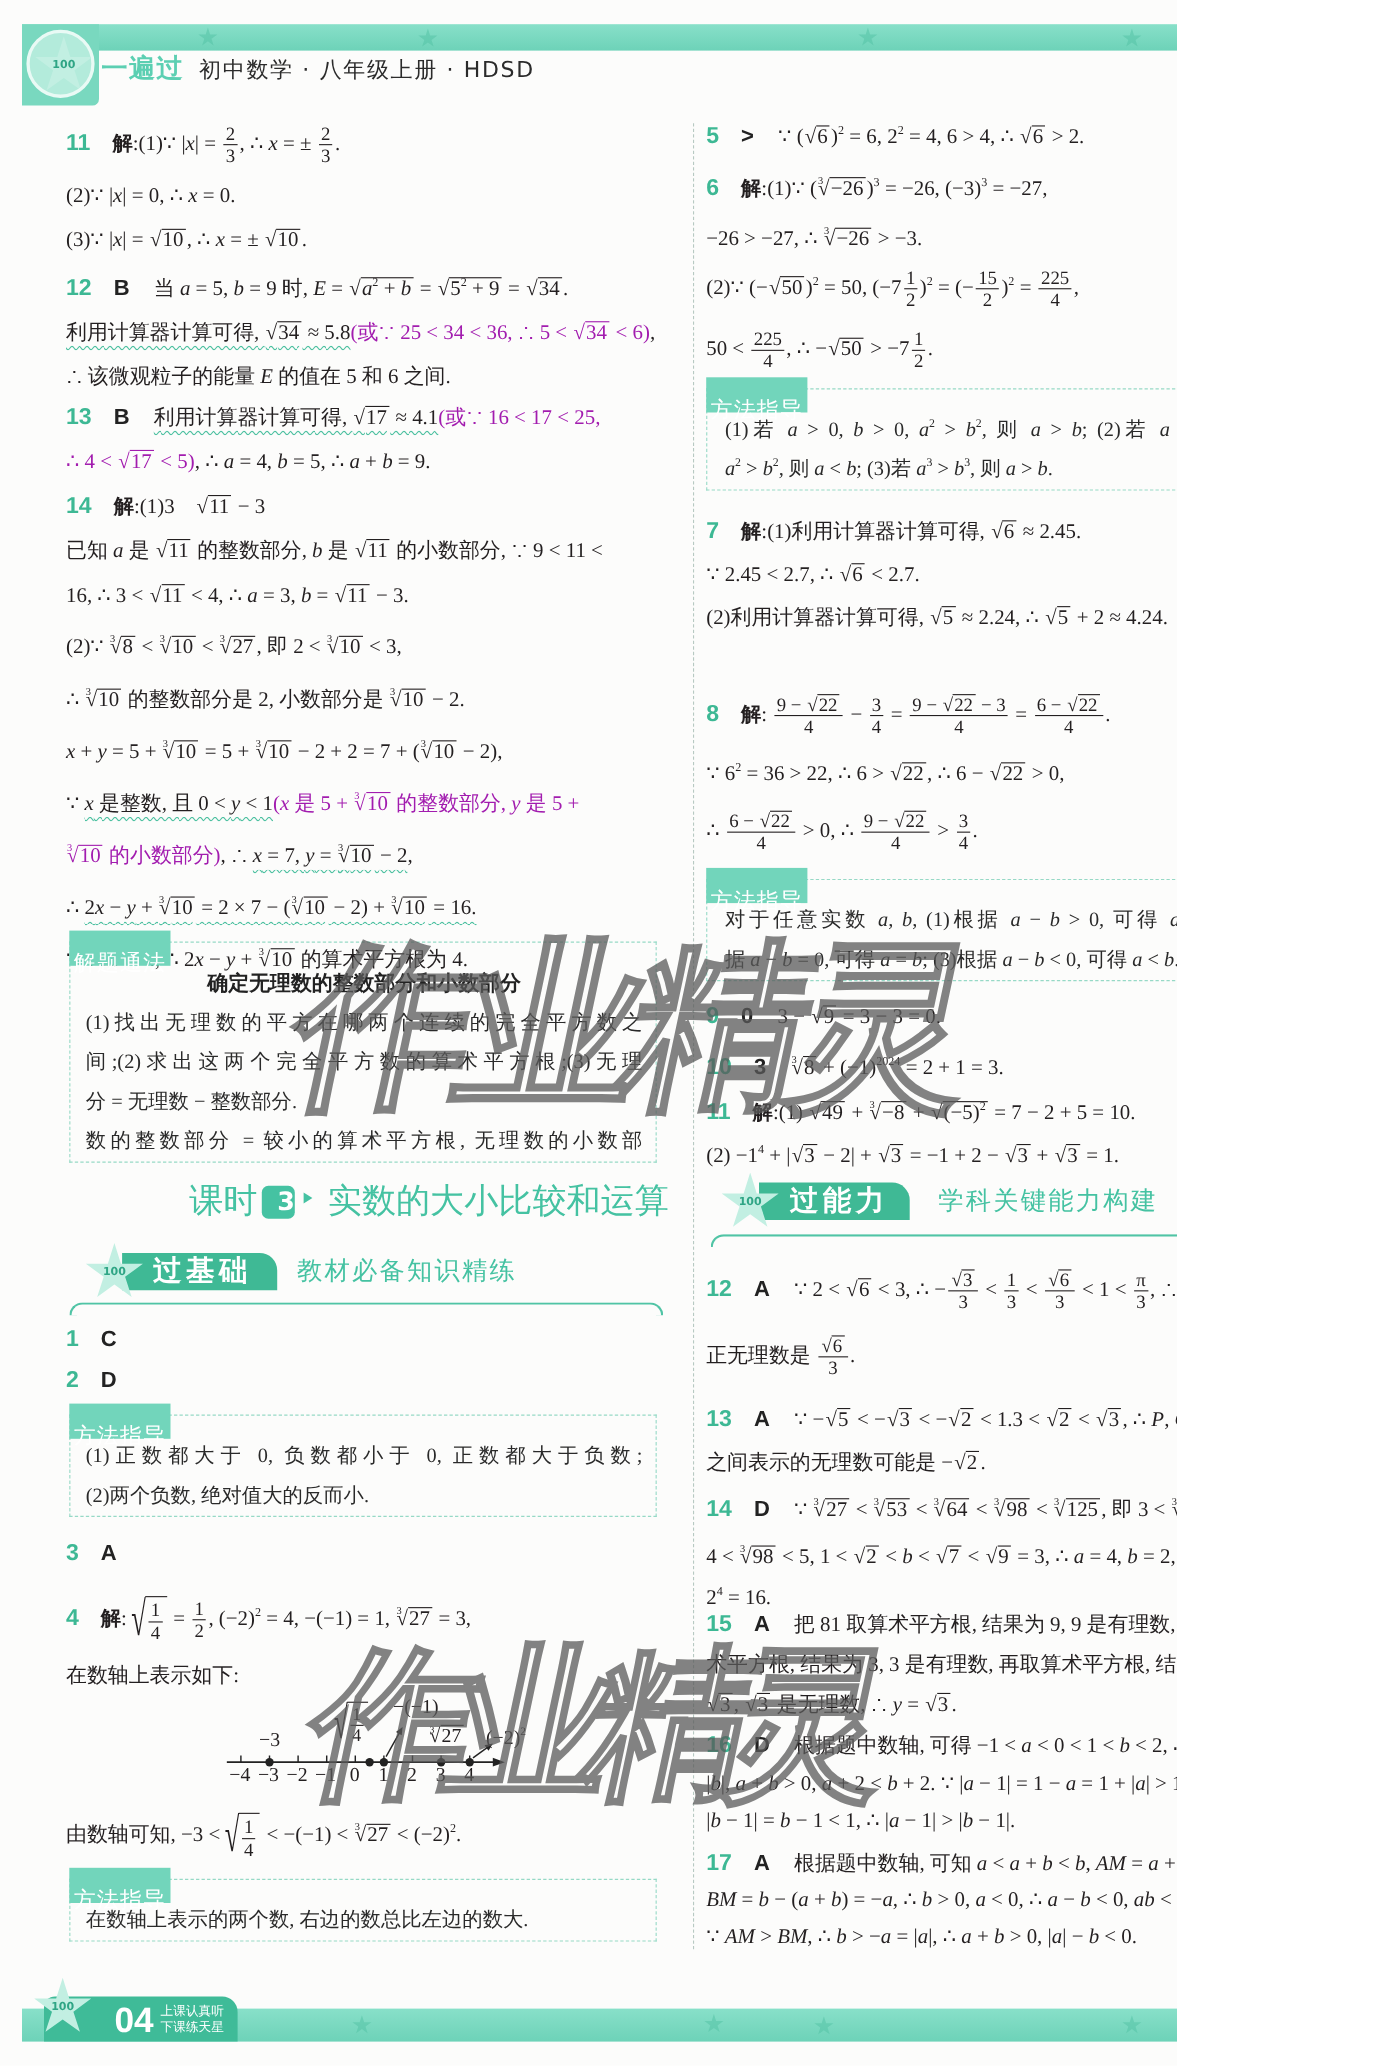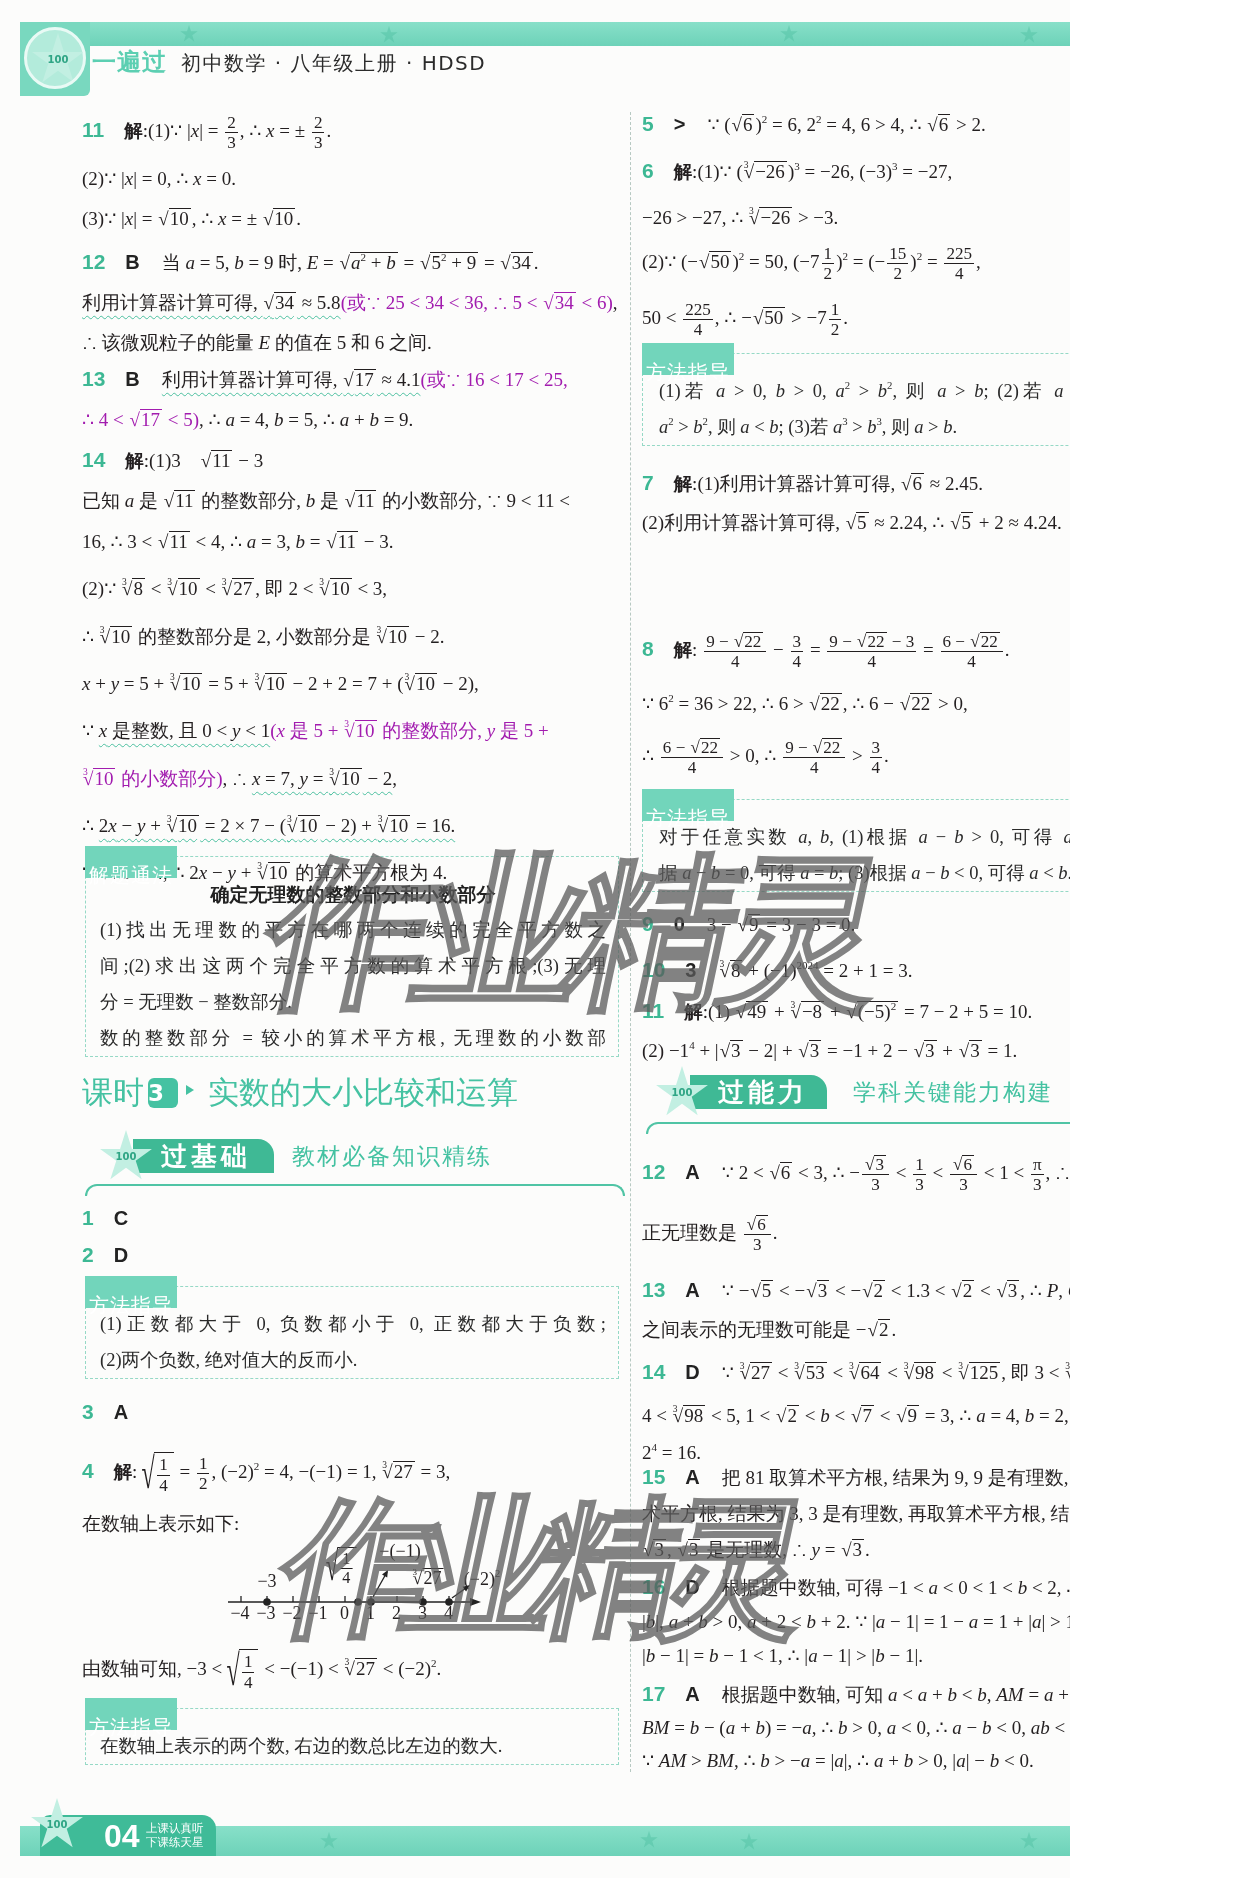--- a/index.html
+++ b/index.html
@@ -9,21 +9,21 @@
 .top-band{top:22px}
 .bottom-band{top:1826px;height:30px}
 .star{position:absolute;width:18px;height:18px;background:#52c2a4;opacity:.5;clip-path:polygon(50% 0%,61% 35%,98% 35%,68% 57%,79% 91%,50% 70%,21% 91%,32% 57%,2% 35%,39% 35%)}
 .logo-bg{position:absolute;left:20px;top:22px;width:70px;height:74px;background:#79d8bf;border-radius:0 0 6px 0}
 .logo{position:absolute;left:24px;top:27px;width:62px;height:62px;border-radius:50%;background:#b3ebdb;border:3px solid #e9faf5;overflow:hidden}
 .logo .mascot{left:4px;top:3px}
 .brand{position:absolute;left:92px;top:46px;font-family:"DejaVu Sans",sans-serif;font-weight:bold;font-size:24px;line-height:32px;color:#5ccfb2;letter-spacing:1px}
 .subtitle{position:absolute;left:181px;top:50px;font-family:"DejaVu Sans",sans-serif;font-size:20px;line-height:26px;color:#2b2b2b;letter-spacing:1.5px}
 .divider{position:absolute;left:630px;top:112px;height:1660px;border-left:1.5px dashed #b7c9c2}
 .col{position:absolute;top:0;height:1878px}
-.col-left{left:82px;width:548px}
+.col-left{left:60px;width:548px}
 .col-right{left:642px;width:548px}
 .blk{position:absolute;left:0;right:0}
 
 
 .question .ln{white-space:nowrap;font-size:19px;line-height:40px}
 .col-right .question .ln{line-height:38px}
 .qnum{display:inline-block;font-family:"Liberation Sans","DejaVu Sans",sans-serif;font-weight:bold;color:#3db894;font-size:21px;margin-right:20px}
 .qans{display:inline-block;font-family:"Liberation Sans","DejaVu Sans",sans-serif;font-weight:bold;font-size:20px;color:#222;margin-right:22px}
 .m b{font-family:"DejaVu Sans",sans-serif;font-weight:bold;font-size:.97em}
 i.var{font-style:italic;font-family:"Liberation Serif",serif}
@@ -45,21 +45,21 @@
 .col-left .tip{left:3px;right:auto;width:534px}
 .col-right .tip{left:0;right:auto;width:536px}
 .tip-label{position:absolute;left:0;top:-10px;height:26px;line-height:26px;padding:16px 4px;background:#72d5bb;color:#fff;font-family:"DejaVu Sans",sans-serif;font-size:20px;letter-spacing:1px;z-index:2}
 .tip-box{border:1.5px dashed #96d9c6;padding:19px 12px 0 14px}
 .tip-title{text-align:center;font-family:"DejaVu Sans",sans-serif;font-weight:bold;font-size:19px;line-height:36px;color:#222}
 .tip-ln{font-size:18.5px;line-height:36px;white-space:nowrap;color:#2a2a2a}
 .tip-ln.j{text-align:justify;text-align-last:justify;white-space:normal}
 .col-right .tip-box{padding-left:16px}
 
 
-.lesson_heading{text-align:left;white-space:nowrap;color:#45c2a2;font-family:"DejaVu Sans",sans-serif;font-size:31px;line-height:44px}
+.lesson_heading{text-align:right;white-space:nowrap;color:#45c2a2;font-family:"DejaVu Sans",sans-serif;font-size:31px;line-height:44px}
 .lesson-badge{display:inline-block;width:30px;height:30px;line-height:30px;background:#45c2a2;color:#fff;border-radius:6px;font-size:23px;font-weight:bold;vertical-align:2px;margin:0 8px 0 4px}
 .lesson-arrow{display:inline-block;width:0;height:0;border-left:8px solid #45c2a2;border-top:5px solid transparent;border-bottom:5px solid transparent;vertical-align:8px;margin-right:14px}
 
 
 .section_banner{height:64px}
 .mascot{position:absolute;top:-2px;width:54px;height:54px;background:#c2efe2;clip-path:polygon(50% 0%,61% 35%,98% 35%,68% 57%,79% 91%,50% 70%,21% 91%,32% 57%,2% 35%,39% 35%);z-index:3}
 .mascot-face{position:absolute;left:0;right:0;top:21px;text-align:center;font-family:"DejaVu Sans",sans-serif;font-weight:bold;font-size:10px;color:#2fa585}
 .banner-tab{position:absolute;top:7px;height:34px;line-height:34px;background:#3fb995;color:#fff;font-family:"DejaVu Sans",sans-serif;font-weight:bold;font-size:26px;letter-spacing:4px;padding-left:28px;border-radius:0 16px 0 0}
 .banner-sub{position:absolute;top:7px;font-family:"DejaVu Sans",sans-serif;font-size:23px;line-height:34px;color:#45c2a2;letter-spacing:2px}
 .banner-rule{position:absolute;height:12px;border-top:2px solid #50c4a5;border-left:2px solid #50c4a5;border-right:2px solid #50c4a5;border-radius:14px 14px 0 0}
@@ -272,20 +272,21 @@
       </div>
       <div class="blk tip" id="bR2">
         <div class="tip-label">方法指导</div>
         <div class="tip-box">
           <div class="tip-ln m j">(1)若 <i class="var">a</i> &gt; 0, <i class="var">b</i> &gt; 0, <i class="var">a</i><sup>2</sup> &gt; <i class="var">b</i><sup>2</sup>, 则 <i class="var">a</i> &gt; <i class="var">b</i>; (2)若 <i class="var">a</i> &lt; 0, <i class="var">b</i> &lt; 0,</div>
           <div class="tip-ln m"><i class="var">a</i><sup>2</sup> &gt; <i class="var">b</i><sup>2</sup>, 则 <i class="var">a</i> &lt; <i class="var">b</i>; (3)若 <i class="var">a</i><sup>3</sup> &gt; <i class="var">b</i><sup>3</sup>, 则 <i class="var">a</i> &gt; <i class="var">b</i>.</div>
         </div>
       </div>
       <div class="blk question" id="bR3">
         <div class="ln"><span class="qnum">7</span><span class="m"><b>解</b>:(1)利用计算器计算可得, <span class="rad"><span class="sign">√</span><span class="rbody">6</span></span> ≈ 2.45.</span></div>
+        <div class="ln"><span class="m">∵ 2.45 &lt; 2.7, ∴ <span class="rad"><span class="sign">√</span><span class="rbody">6</span></span> &lt; 2.7.</span></div>
         <div class="ln"><span class="m">(2)利用计算器计算可得, <span class="rad"><span class="sign">√</span><span class="rbody">5</span></span> ≈ 2.24, ∴ <span class="rad"><span class="sign">√</span><span class="rbody">5</span></span> + 2 ≈ 4.24.</span></div>
       </div>
       <div class="blk question" id="bR4">
         <div class="ln"><span class="qnum">8</span><span class="m"><b>解</b>: <span class="frac"><span class="num">9 − <span class="rad"><span class="sign">√</span><span class="rbody">22</span></span></span><span class="den">4</span></span> − <span class="frac"><span class="num">3</span><span class="den">4</span></span> = <span class="frac"><span class="num">9 − <span class="rad"><span class="sign">√</span><span class="rbody">22</span></span> − 3</span><span class="den">4</span></span> = <span class="frac"><span class="num">6 − <span class="rad"><span class="sign">√</span><span class="rbody">22</span></span></span><span class="den">4</span></span>.</span></div>
         <div class="ln"><span class="m">∵ 6<sup>2</sup> = 36 &gt; 22, ∴ 6 &gt; <span class="rad"><span class="sign">√</span><span class="rbody">22</span></span>, ∴ 6 − <span class="rad"><span class="sign">√</span><span class="rbody">22</span></span> &gt; 0,</span></div>
         <div class="ln"><span class="m">∴ <span class="frac"><span class="num">6 − <span class="rad"><span class="sign">√</span><span class="rbody">22</span></span></span><span class="den">4</span></span> &gt; 0, ∴ <span class="frac"><span class="num">9 − <span class="rad"><span class="sign">√</span><span class="rbody">22</span></span></span><span class="den">4</span></span> &gt; <span class="frac"><span class="num">3</span><span class="den">4</span></span>.</span></div>
       </div>
       <div class="blk tip" id="bR5">
         <div class="tip-label">方法指导</div>
         <div class="tip-box">

